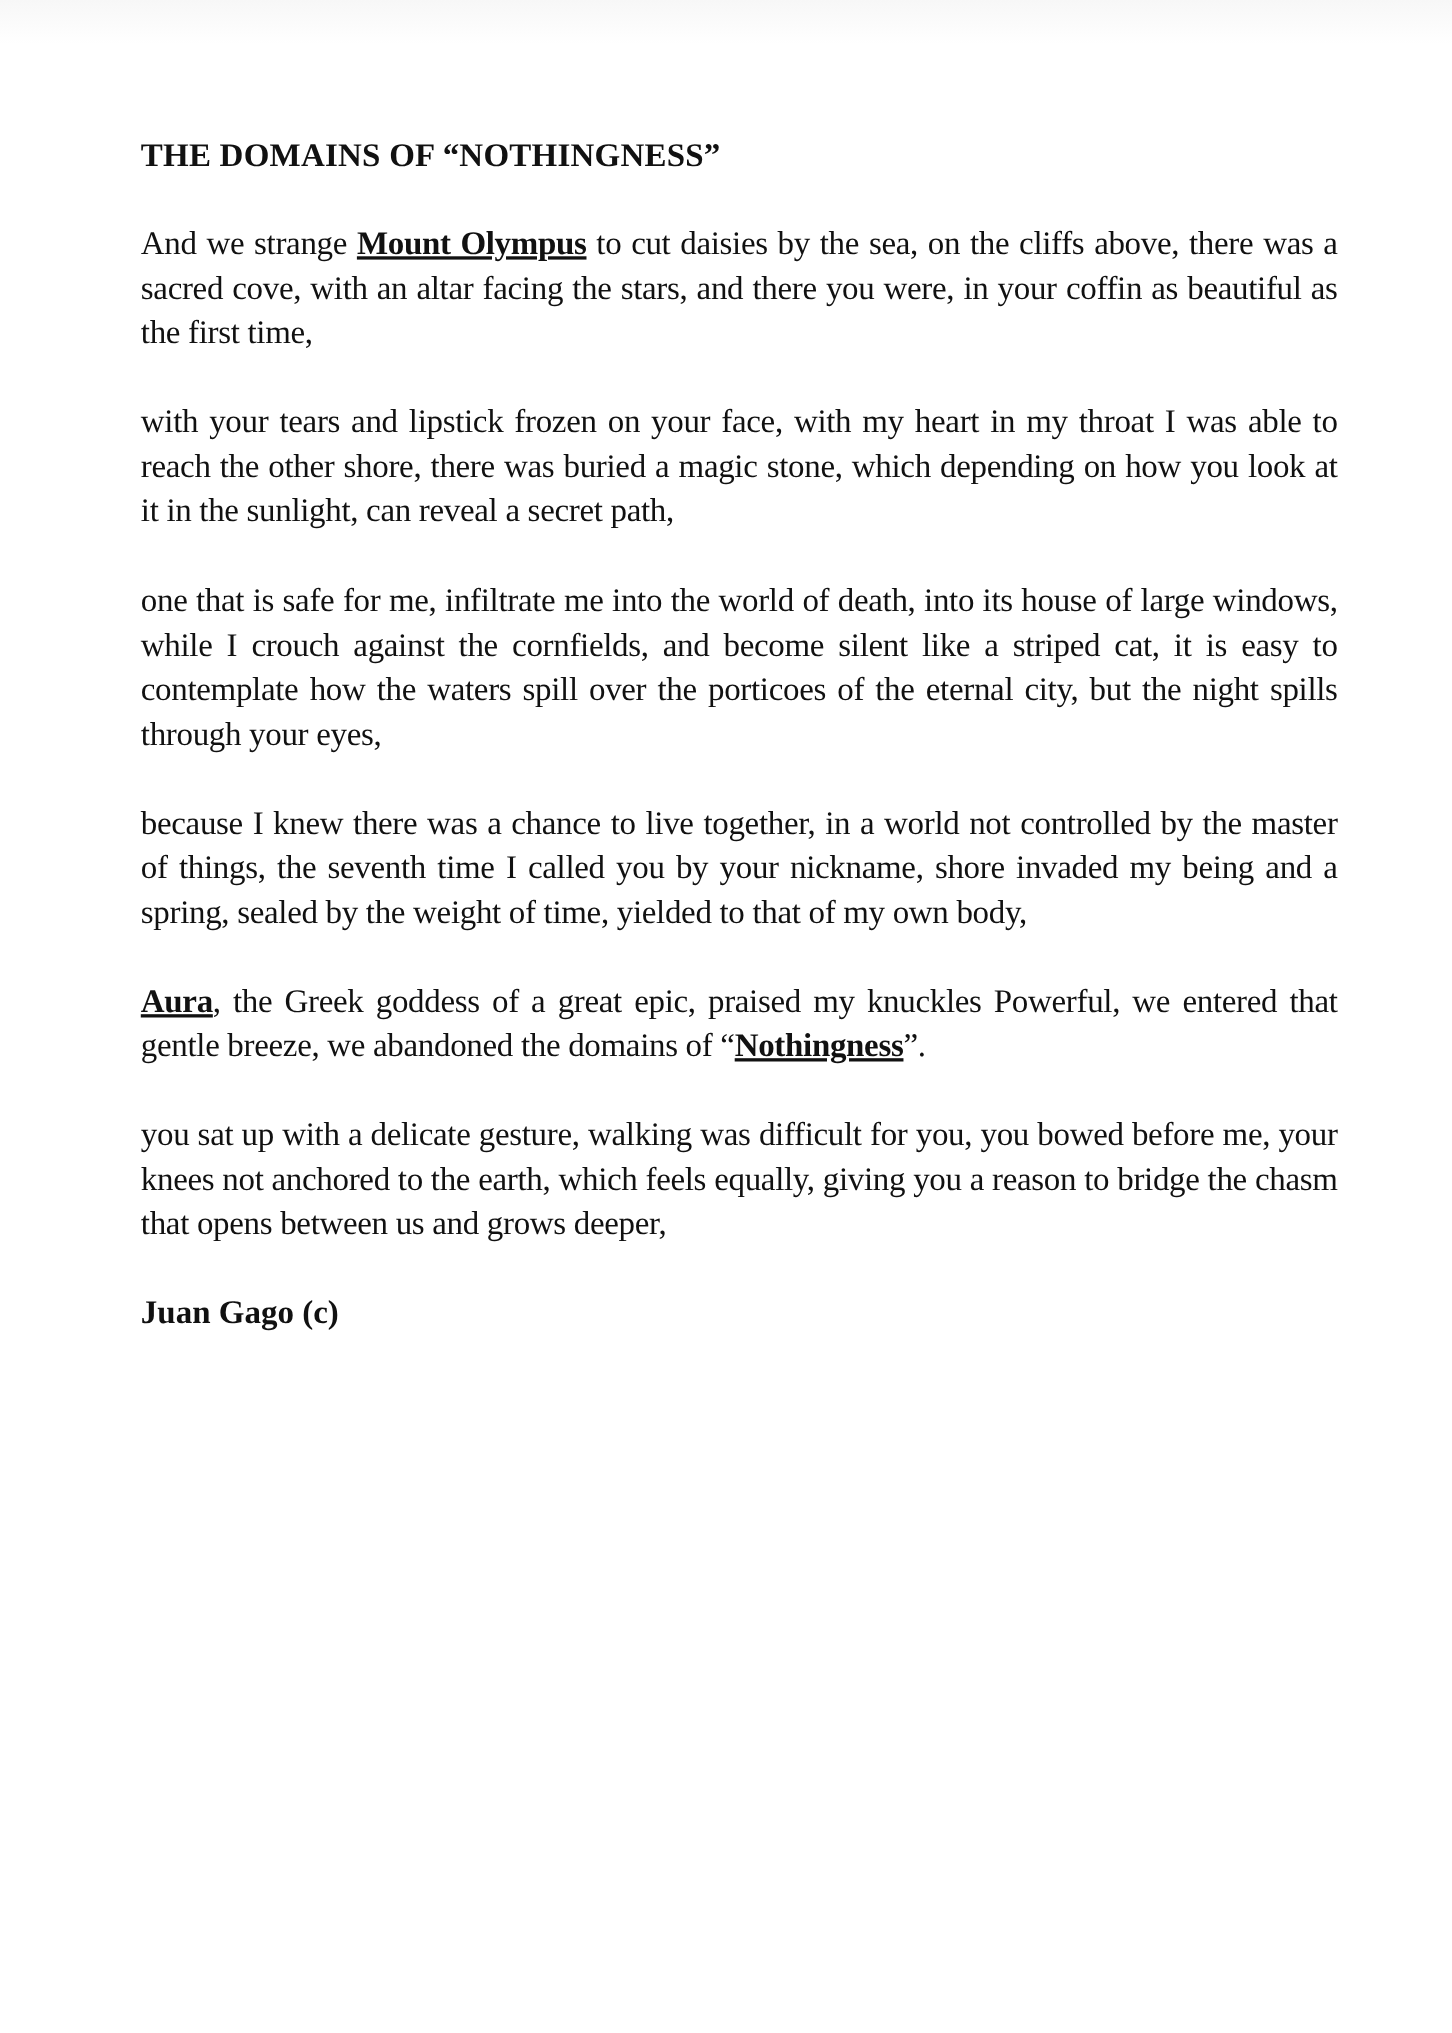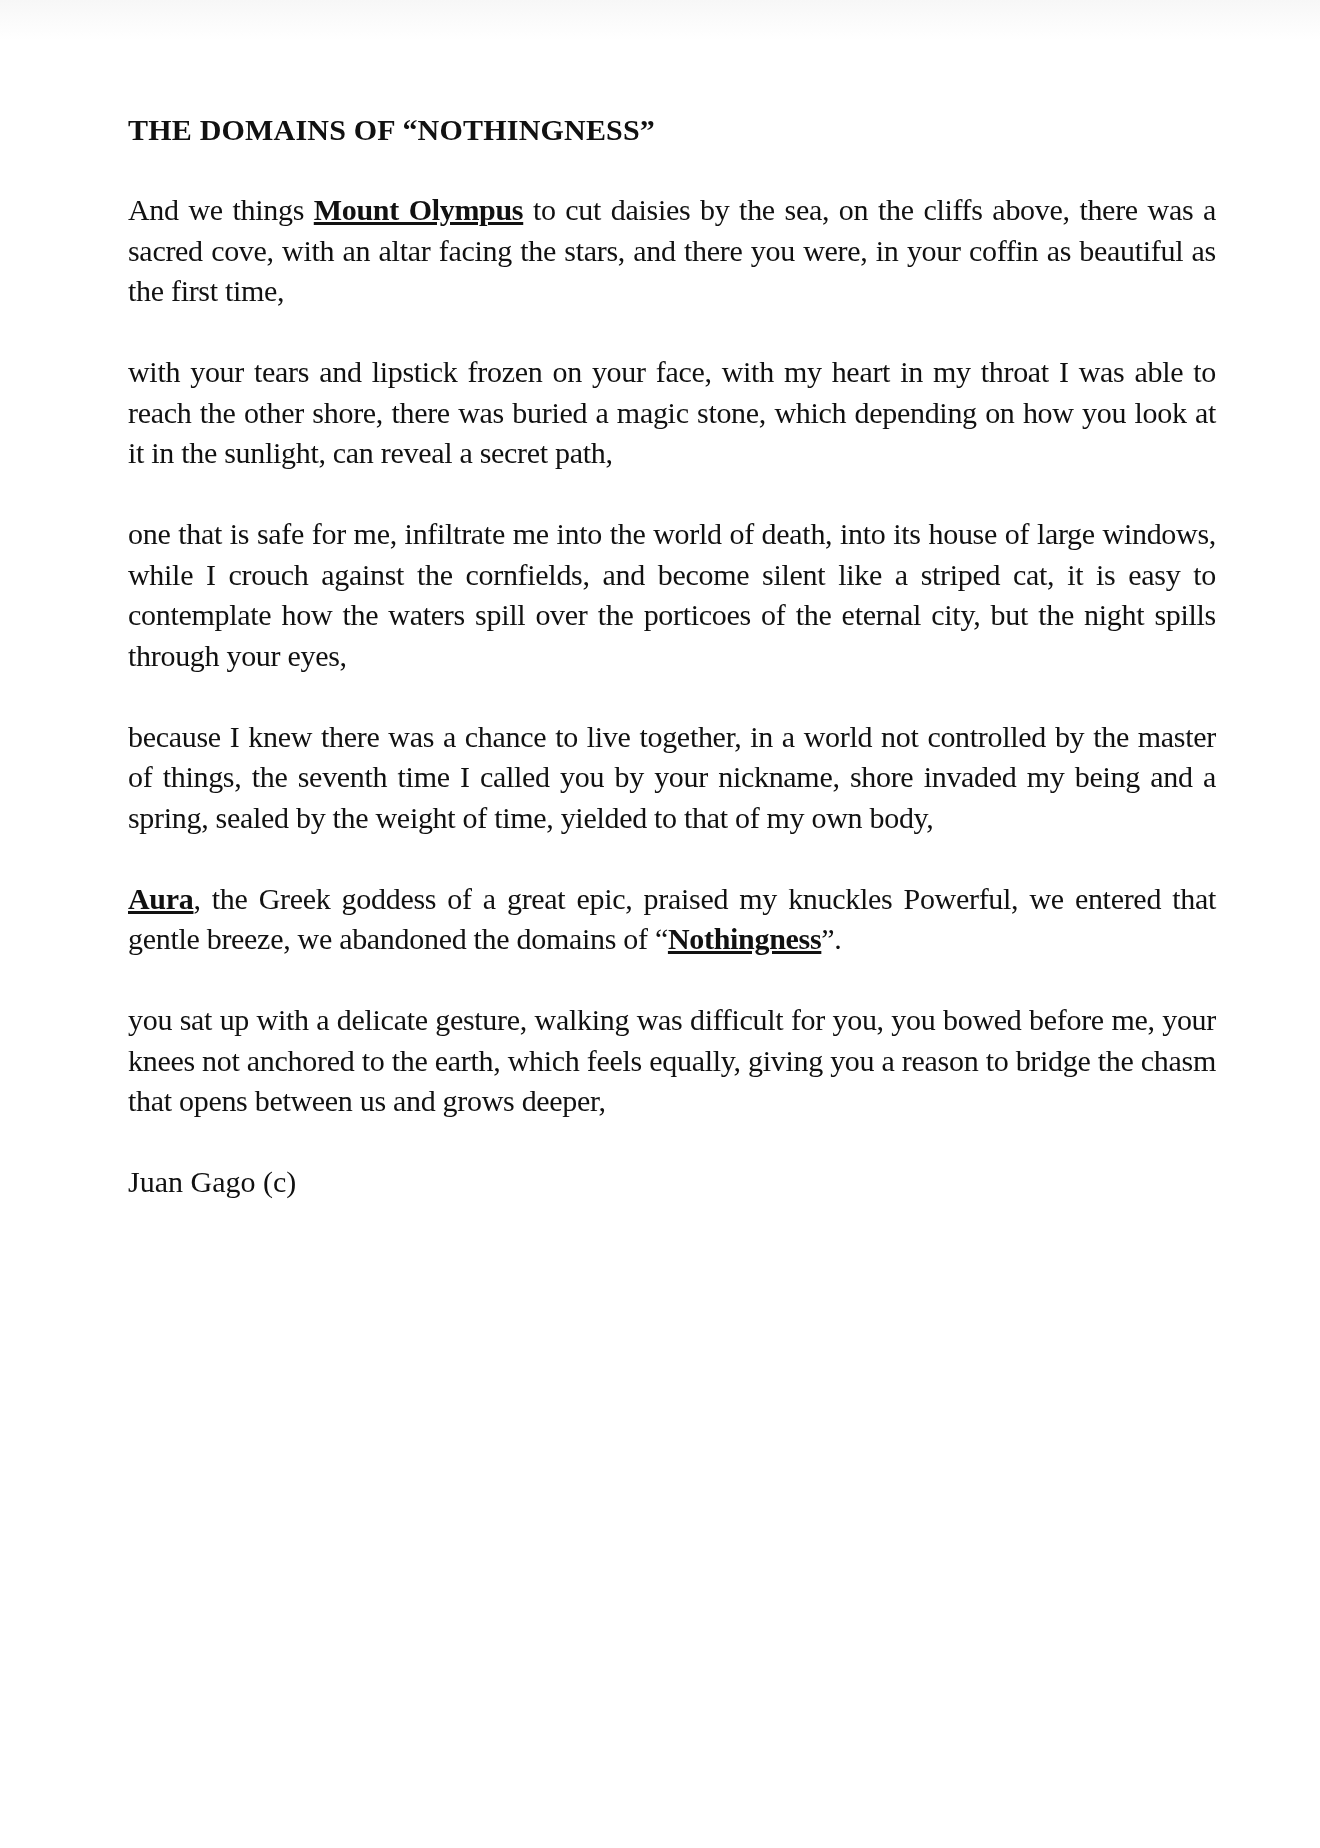--- a/index.html
+++ b/index.html
@@ -17,21 +17,21 @@
     }
     .top-shadow {
       position: absolute;
       left: 0; top: 0;
       width: 1320px; height: 40px;
       background: linear-gradient(#f7f7f7, rgba(255,255,255,0));
     }
     .page {
       position: absolute;
       left: 128px;
-      top: 110px;
+      top: 122px;
       width: 1088px;
     }
     .title {
       font-size: 30px;
       font-weight: bold;
       line-height: 40px;
       margin: 0 0 40px 0;
       letter-spacing: 0.2px;
     }
     .para {
@@ -39,31 +39,32 @@
       line-height: 40.5px;
       margin: 0 0 40.5px 0;
       text-align: justify;
       letter-spacing: -0.3px;
     }
     .para b { font-weight: bold; text-decoration: underline; }
     .signature {
       font-size: 30px;
       line-height: 40px;
       margin: 0;
+      font-weight: bold;
     }
   </style>
 </head>
 <body>
 
 <div class="top-shadow"></div>
 
 <div class="page">
   <h1 class="title">THE DOMAINS OF “NOTHINGNESS”</h1>
 
-  <p class="para"><span>And we things </span><b>Mount Olympus</b><span> to cut daisies by the sea, on the cliffs above, there was a sacred cove, with an altar facing the stars, and there you were, in your coffin as beautiful as the first time,</span></p>
+  <p class="para"><span>And we strange </span><b>Mount Olympus</b><span> to cut daisies by the sea, on the cliffs above, there was a sacred cove, with an altar facing the stars, and there you were, in your coffin as beautiful as the first time,</span></p>
 
   <p class="para">with your tears and lipstick frozen on your face, with my heart in my throat I was able to reach the other shore, there was buried a magic stone, which depending on how you look at it in the sunlight, can reveal a secret path,</p>
 
   <p class="para">one that is safe for me, infiltrate me into the world of death, into its house of large windows, while I crouch against the cornfields, and become silent like a striped cat, it is easy to contemplate how the waters spill over the porticoes of the eternal city, but the night spills through your eyes,</p>
 
 
 
   <p class="para">because I knew there was a chance to live together, in a world not controlled by the master of things, the seventh time I called you by your nickname, shore invaded my being and a spring, sealed by the weight of time, yielded to that of my own body,</p>
 
   <p class="para"><b>Aura</b><span>, the Greek goddess of a great epic, praised my knuckles Powerful, we entered that gentle breeze, we abandoned the domains of “</span><b>Nothingness</b><span>”.</span></p>

